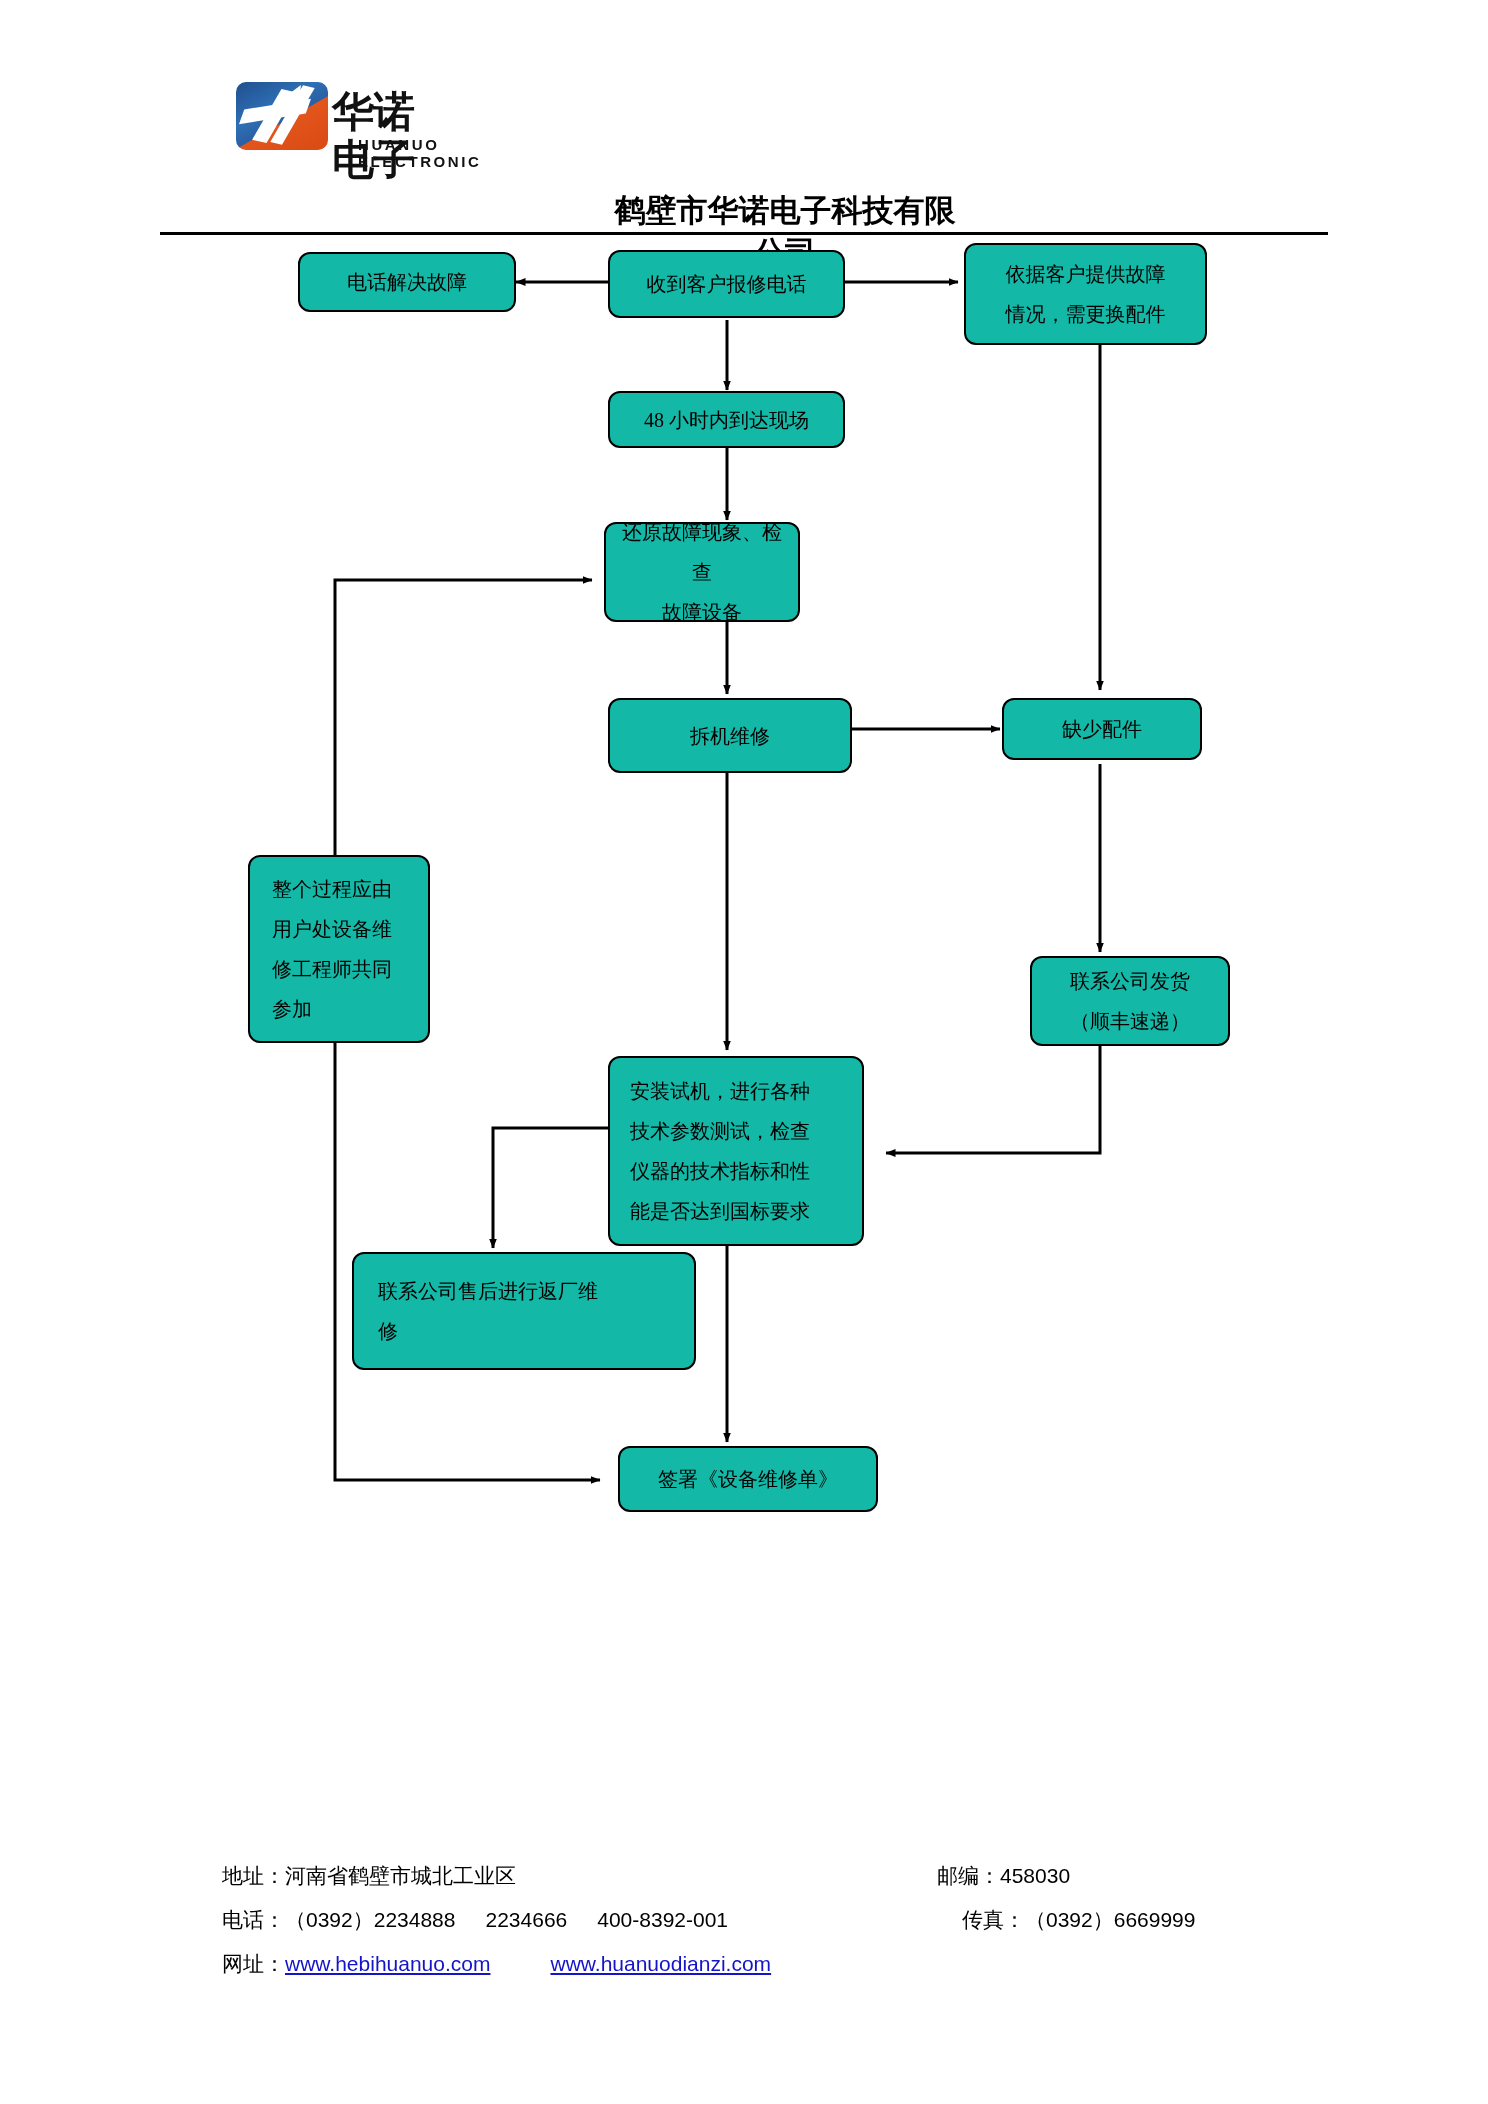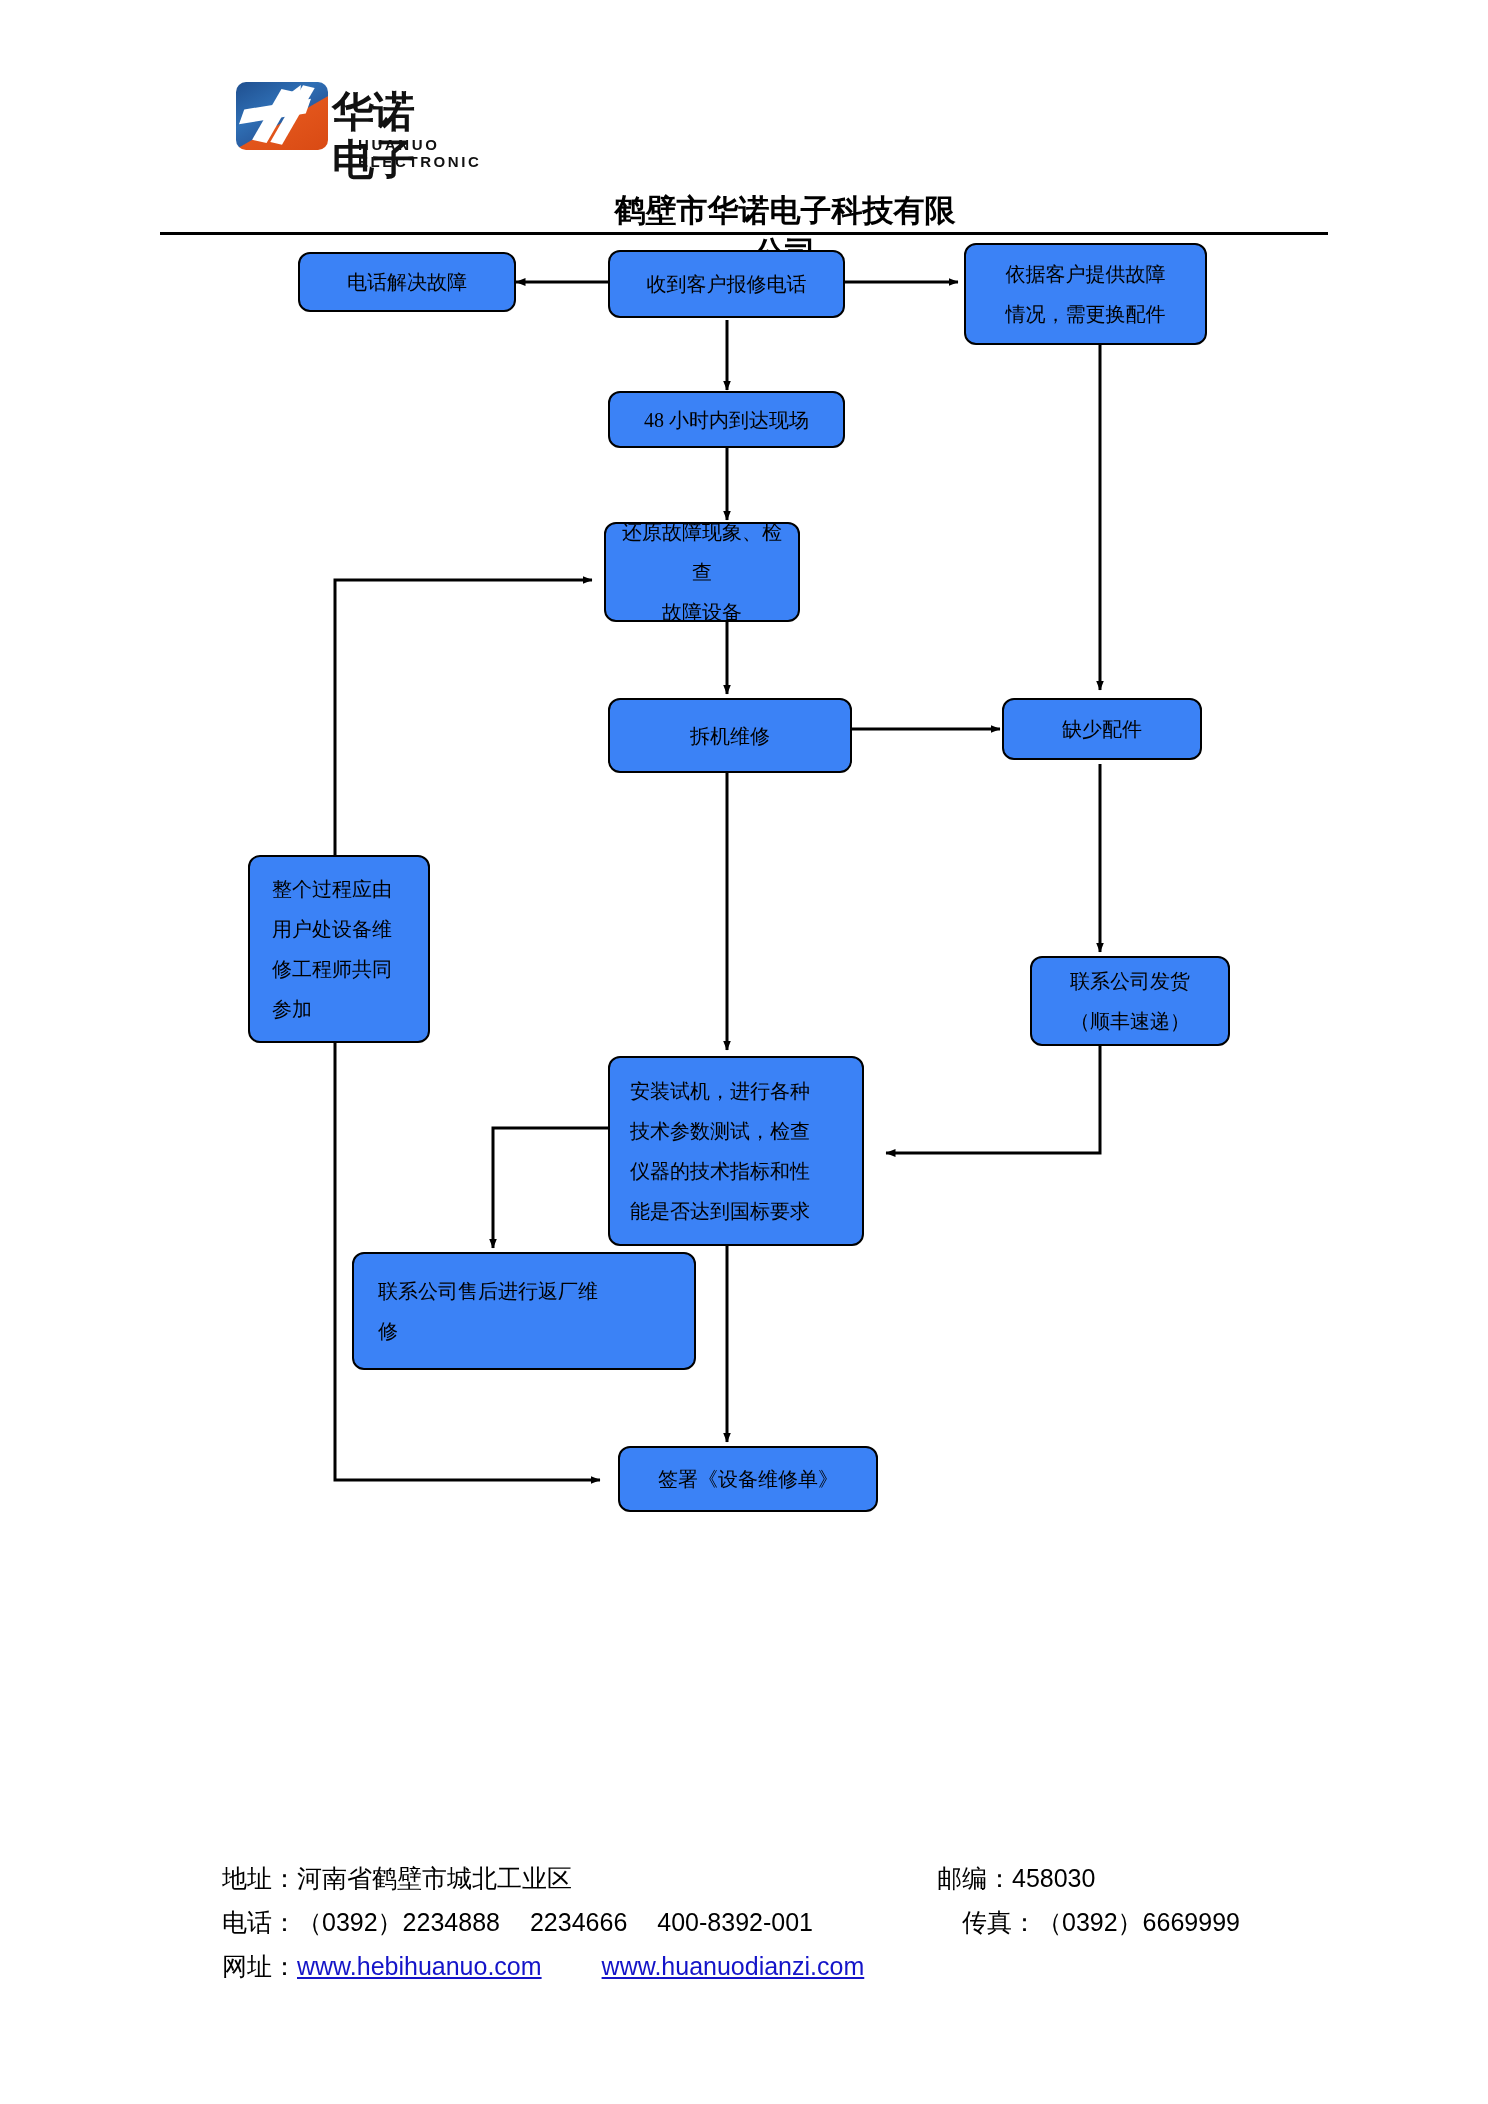--- a/index.html
+++ b/index.html
@@ -27,30 +27,30 @@
   .logo-en{position:absolute;left:98px;top:54px;font-family:"Liberation Sans","DejaVu Sans",sans-serif;
     font-weight:bold;font-size:15px;letter-spacing:2.6px;color:#111;padding-left:24px;}
 
   .company-title{position:absolute;left:600px;top:190px;width:370px;text-align:center;
     font-size:31px;font-weight:bold;font-family:"Liberation Sans","DejaVu Sans",sans-serif;
     letter-spacing:0px;color:#000;}
   .header-rule{position:absolute;left:160px;top:232px;width:1168px;height:3px;background:#000;}
 
   
   .flow{position:absolute;left:0;top:0;width:1488px;height:2104px;}
-  .node{position:absolute;border:2px solid #000;border-radius:12px;background:#3b82f6;
+  .node{position:absolute;border:2px solid #000;border-radius:12px;background:#14b8a6;
     display:flex;align-items:center;justify-content:center;text-align:center;
     font-size:20px;line-height:40px;color:#000;box-sizing:border-box;}
   .node.lft{justify-content:flex-start;text-align:left;}
   .node span{display:block;padding:0 10px;}
   svg.edges{position:absolute;left:0;top:0;width:1488px;height:2104px;pointer-events:none;}
 
   
   .footer{position:absolute;left:222px;top:1862px;width:1060px;
-    font-family:"Liberation Sans","DejaVu Sans",sans-serif;font-size:25px;color:#000;}
+    font-family:"Liberation Sans","DejaVu Sans",sans-serif;font-size:21px;color:#000;}
   .frow{position:relative;height:44px;}
   .fl{position:absolute;left:0;top:0;white-space:pre;}
   .fr{position:absolute;left:715px;top:0;white-space:pre;}
   .fr2{position:absolute;left:740px;top:0;white-space:pre;}
   .link{color:#1414c8;text-decoration:underline;}
   .sp{display:inline-block;width:30px;}
 </style>
 </head>
 <body>
 

